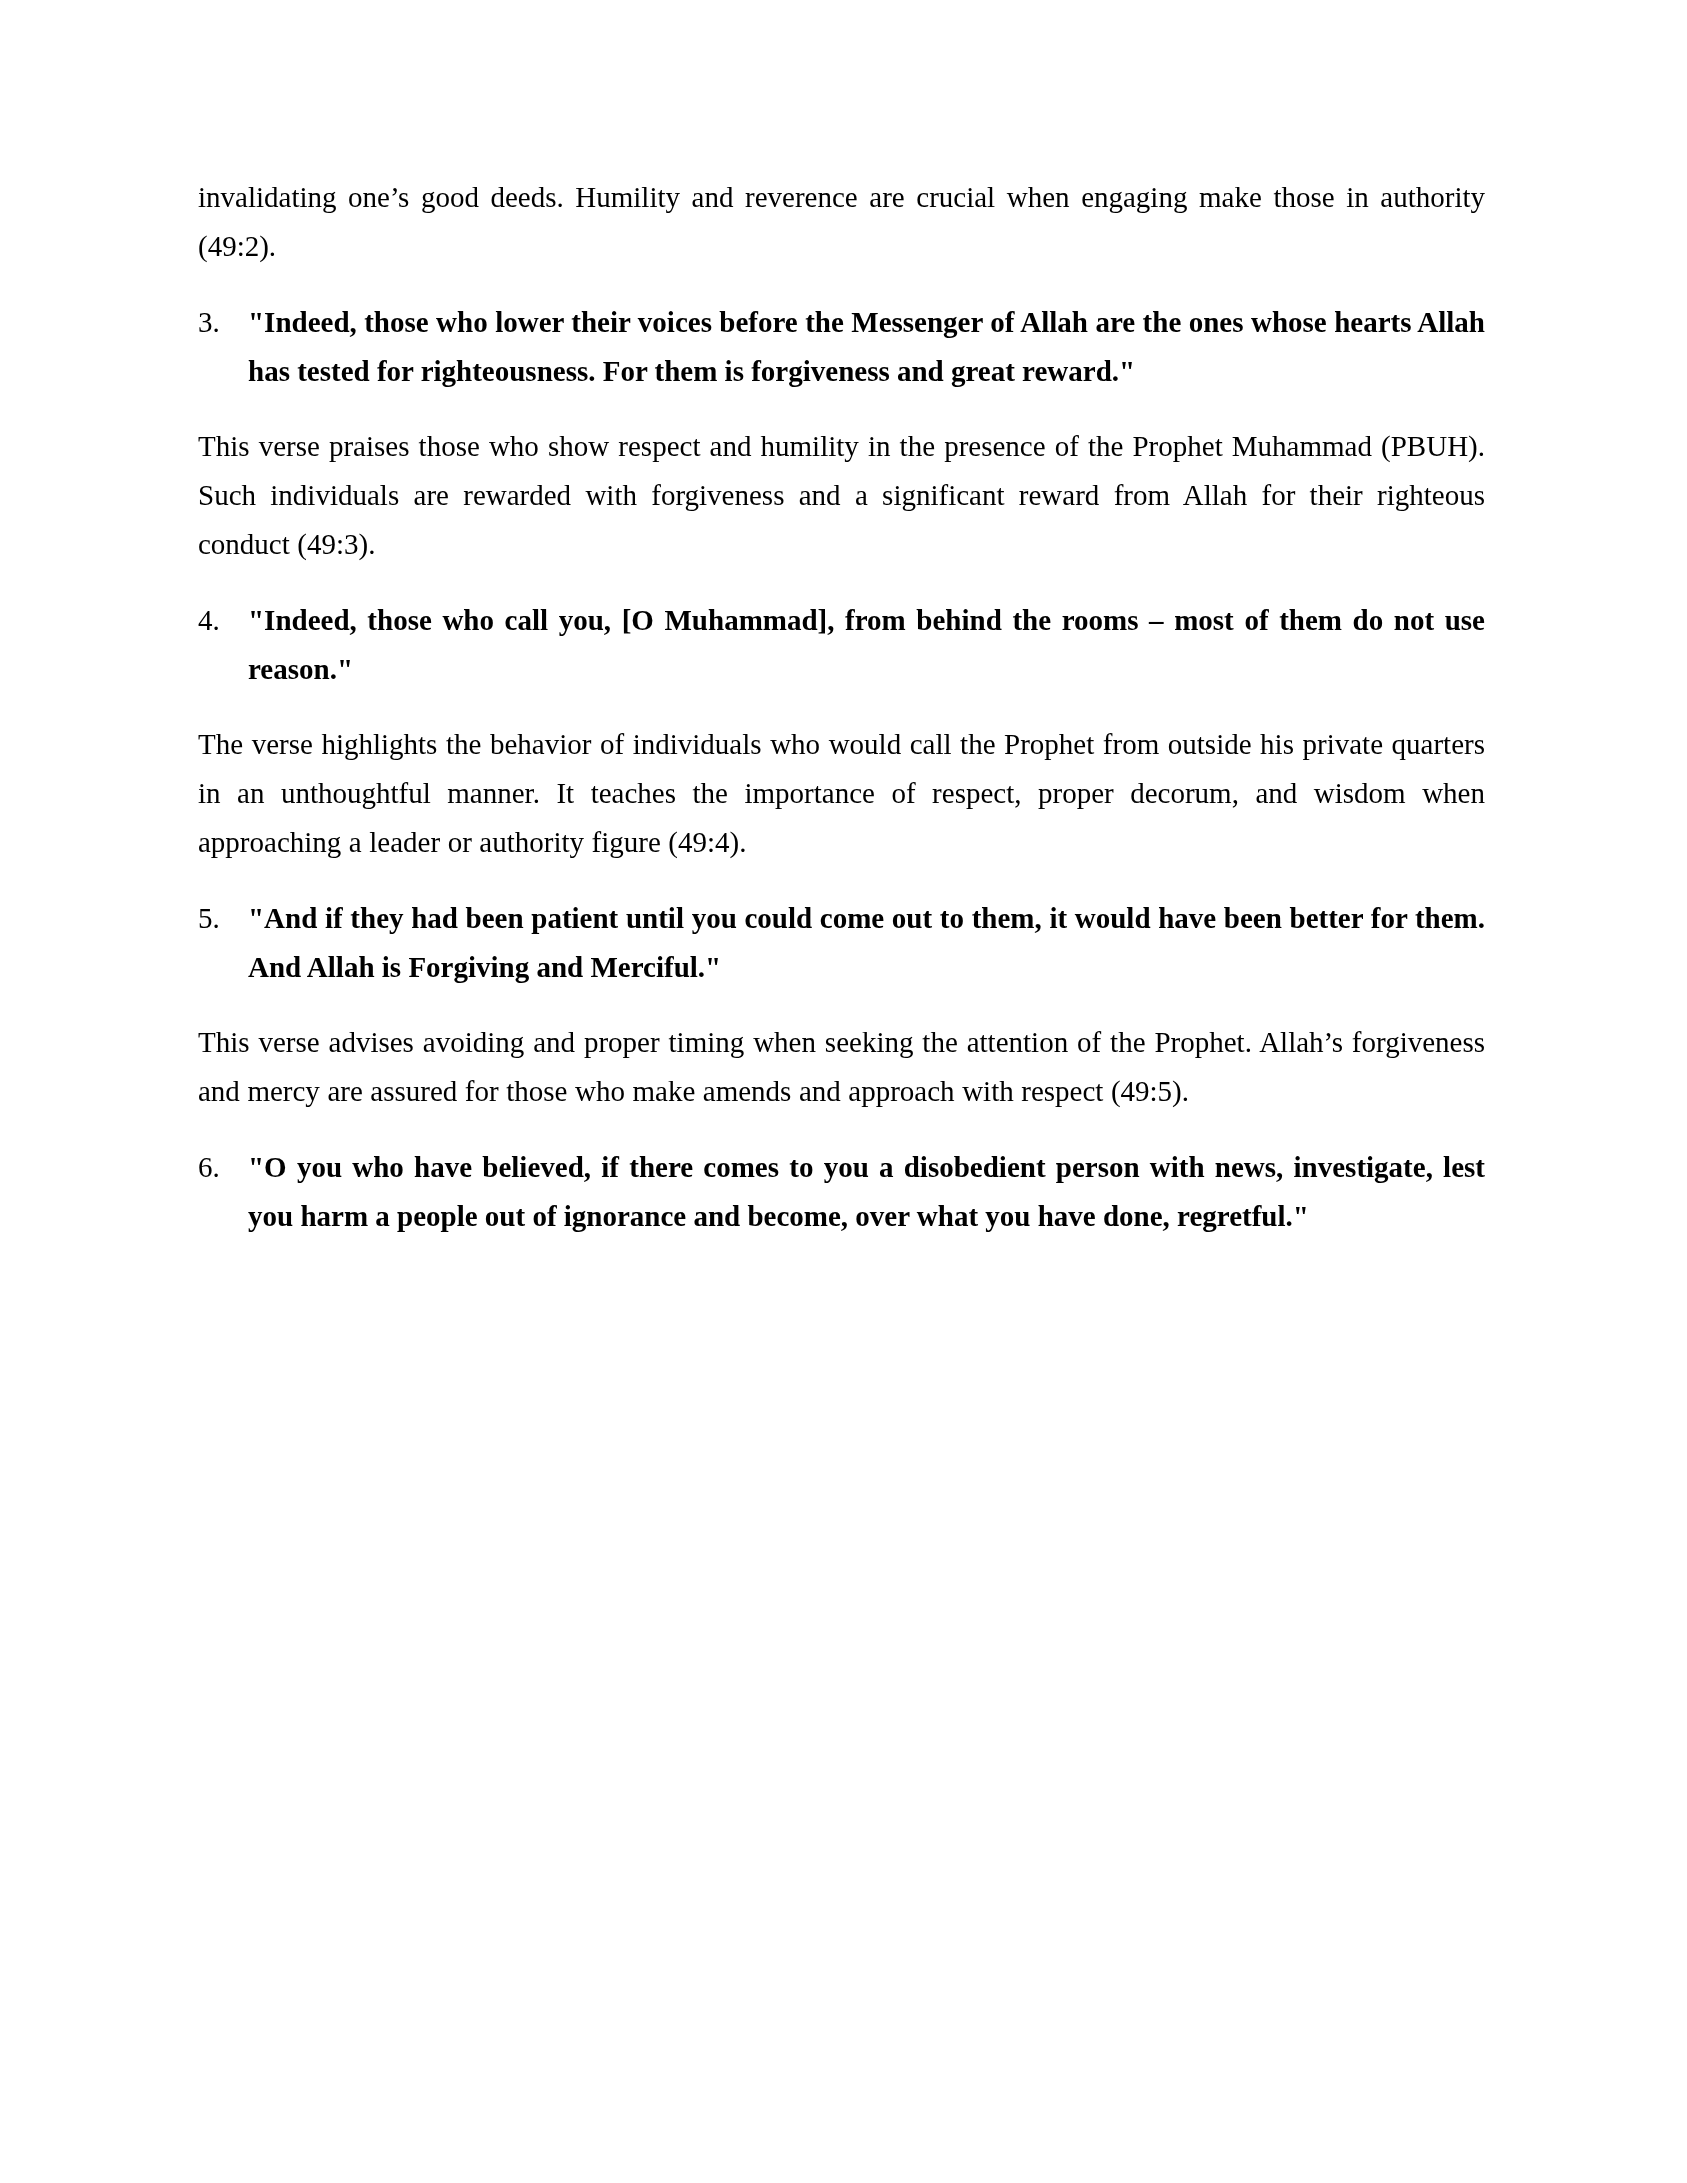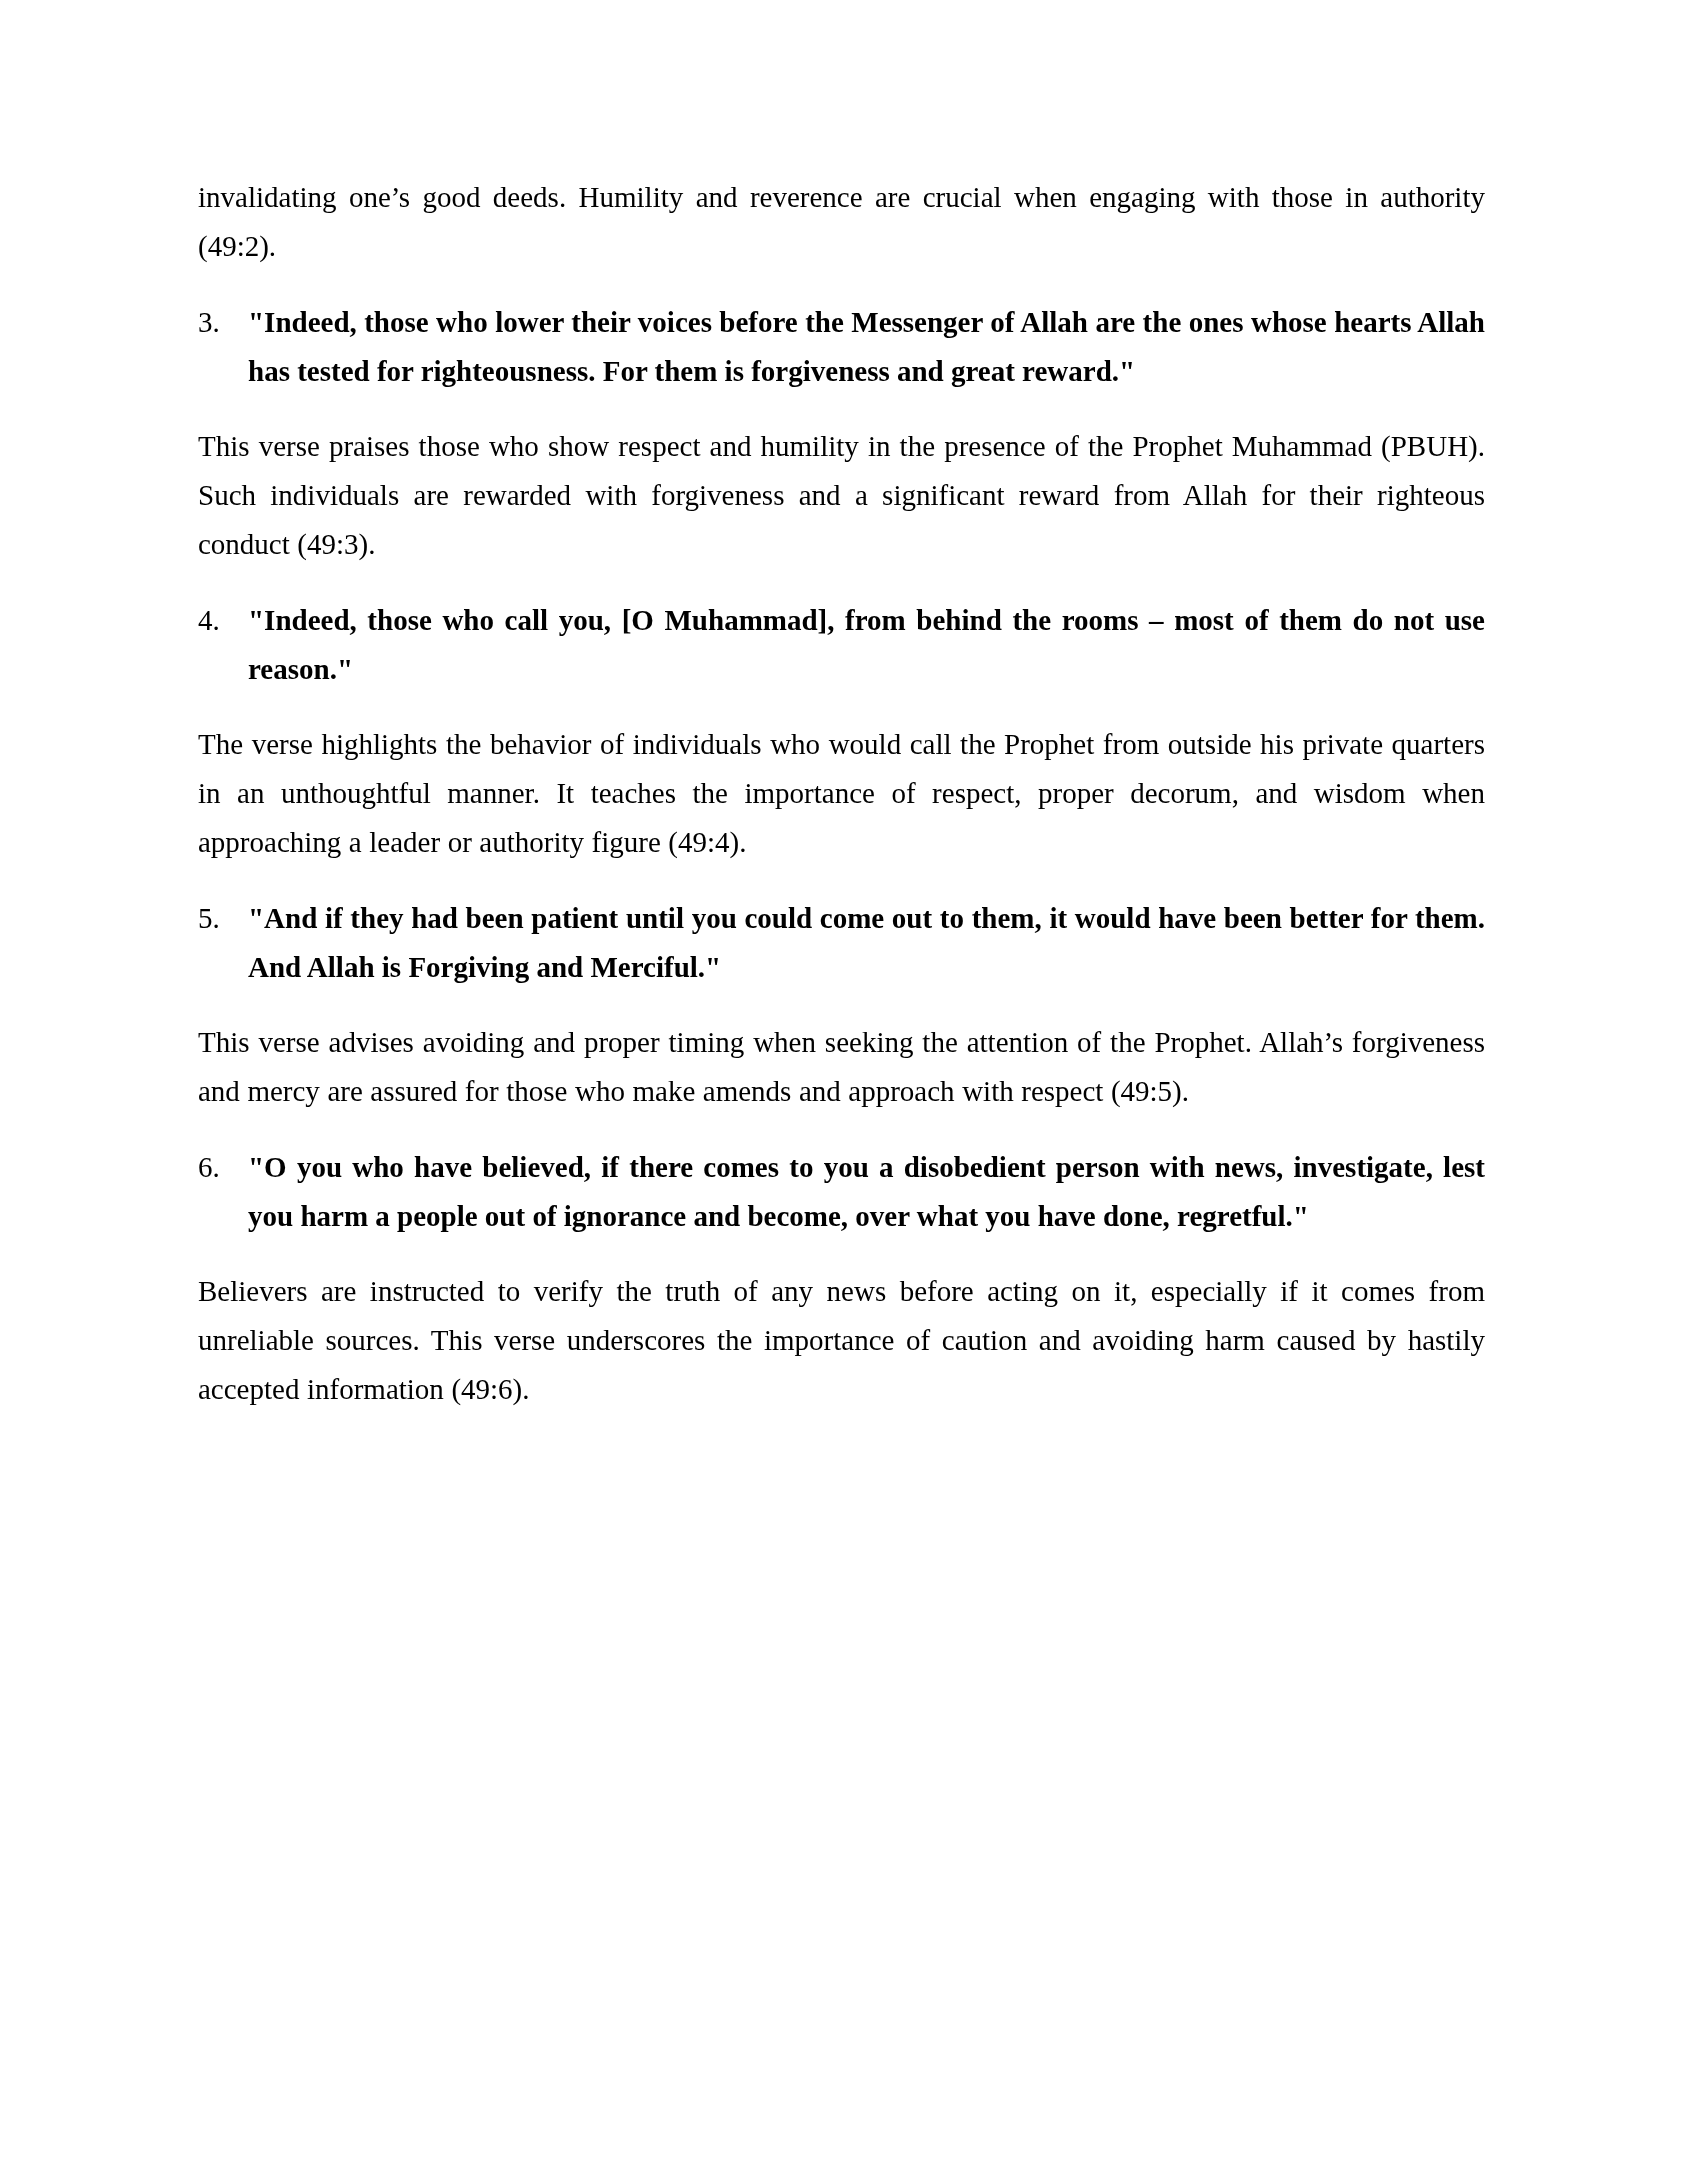--- a/index.html
+++ b/index.html
@@ -74,21 +74,21 @@
     -webkit-hyphens: none;
     hyphens: none;
   }
 </style>
 </head>
 <body>
 
 <div class="page">
   <div class="content">
 
-    <p class="body-par">invalidating one’s good deeds. Humility and reverence are crucial when engaging with those in authority (49:2).</p>
+    <p class="body-par">invalidating one’s good deeds. Humility and reverence are crucial when engaging make those in authority (49:2).</p>
 
     <ol class="verse-list">
       <li class="verse-item">
         <span class="marker">3.</span>
         <span class="verse-text">"Indeed, those who lower their voices before the Messenger of Allah are the ones whose hearts Allah has tested for righteousness. For them is forgiveness and great reward."</span>
       </li>
     </ol>
 
     <p class="body-par">This verse praises those who show respect and humility in the presence of the Prophet Muhammad (PBUH). Such individuals are rewarded with forgiveness and a significant reward from Allah for their righteous conduct (49:3).</p>
 
@@ -110,17 +110,16 @@
 
     <p class="body-par">This verse advises avoiding and proper timing when seeking the attention of the Prophet. Allah’s forgiveness and mercy are assured for those who make amends and approach with respect (49:5).</p>
 
     <ol class="verse-list">
       <li class="verse-item">
         <span class="marker">6.</span>
         <span class="verse-text">"O you who have believed, if there comes to you a disobedient person with news, investigate, lest you harm a people out of ignorance and become, over what you have done, regretful."</span>
       </li>
     </ol>
 
-    <p class="body-par">Believers are instructed to verify the truth of any news before acting on it, especially if it comes from unreliable sources. This verse underscores the importance of caution and avoiding harm caused by hastily accepted information (49:6).</p>
 
   </div>
 </div>
 
 
 </body></html>

